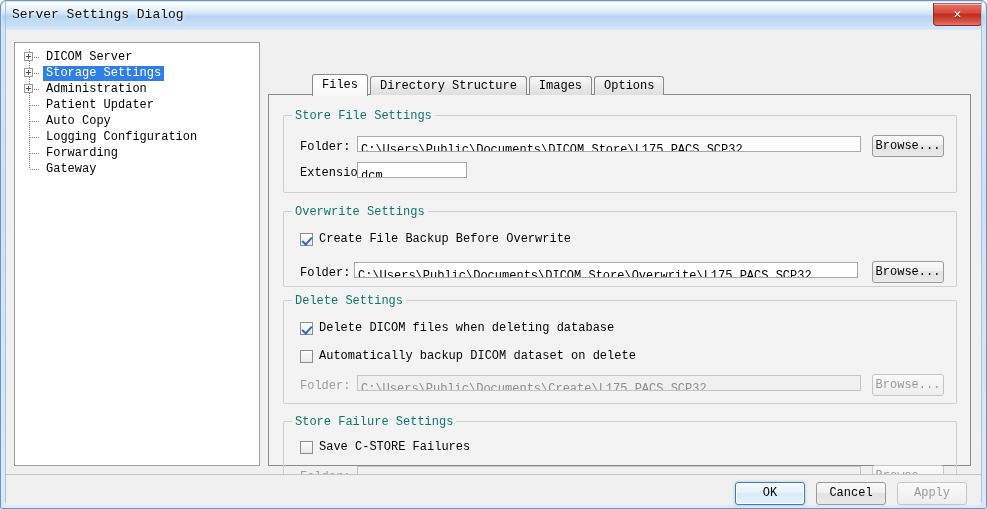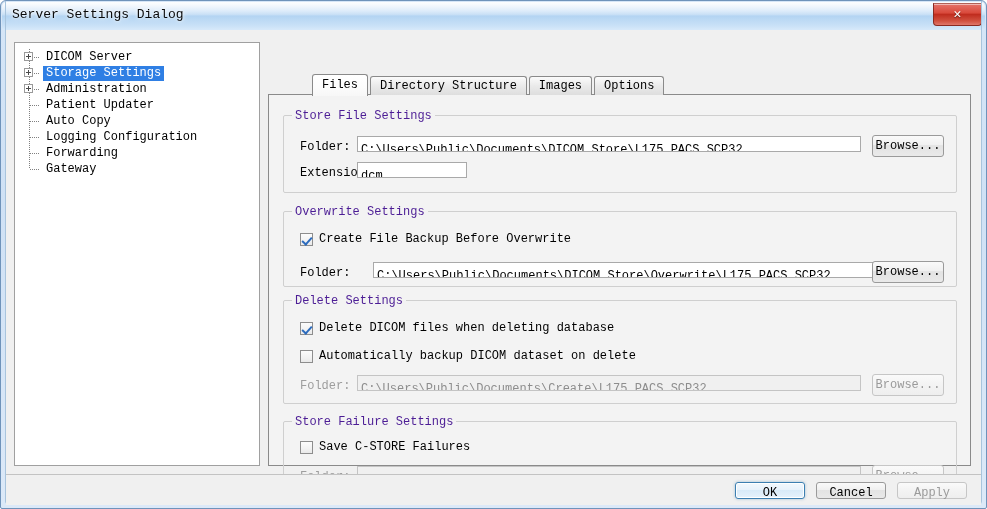--- a/index.html
+++ b/index.html
@@ -250,21 +250,21 @@
     border-radius: 2px;
     box-sizing: border-box;
   }
   .group-title {
     position: absolute;
     top: -7px;
     left: 8px;
     background: #f3f3f3;
     padding: 0 3px;
     font-size: 12px;
-    color: #4c1d95;
+    color: #0f766e;
     white-space: nowrap;
   }
 
   
   .lbl {
     position: absolute;
     font-size: 12px;
     color: #000;
     white-space: nowrap;
   }
@@ -355,21 +355,21 @@
     border-top: 1px solid #c3c3c3;
   }
   .footer {
     position: absolute;
     left: 0;
     top: 445px;
     width: 975px;
     height: 30px;
     background: #f0f0f0;
   }
-  .footer .btn { height: 17px; line-height: 21px; width: 70px; }
+  .footer .btn { height: 23px; line-height: 21px; width: 70px; }
 </style>
 </head>
 <body>
 
 <div class="window">
 
   <div class="titlebar">
     <div class="titlebar-gloss"></div>
     <div class="title-text">Server Settings Dialog</div>
     <div class="close-btn">
@@ -478,21 +478,21 @@
 
         <div class="group" style="left:14px; top:116px; width:674px; height:76px;">
           <span class="group-title">Overwrite Settings</span>
 
           <div class="checkrow" style="left:16px; top:20px;">
             <span class="checkbox checked"></span>
             <span class="check-label">Create File Backup Before Overwrite</span>
           </div>
 
           <span class="lbl" style="left:16px; top:54px;">Folder:</span>
-          <div class="textbox" style="left:89px; top:50px; width:504px;">C:\Users\Public\Documents\DICOM Store\Overwrite\L175_PACS_SCP32</div>
+          <div class="textbox" style="left:70px; top:50px; width:504px;">C:\Users\Public\Documents\DICOM Store\Overwrite\L175_PACS_SCP32</div>
           <div class="btn" style="left:588px; top:49px; width:72px;">Browse...</div>
         </div>
 
         <div class="group" style="left:14px; top:205px; width:674px; height:104px;">
           <span class="group-title">Delete Settings</span>
 
           <div class="checkrow" style="left:16px; top:20px;">
             <span class="checkbox checked"></span>
             <span class="check-label">Delete DICOM files when deleting database</span>
           </div>

